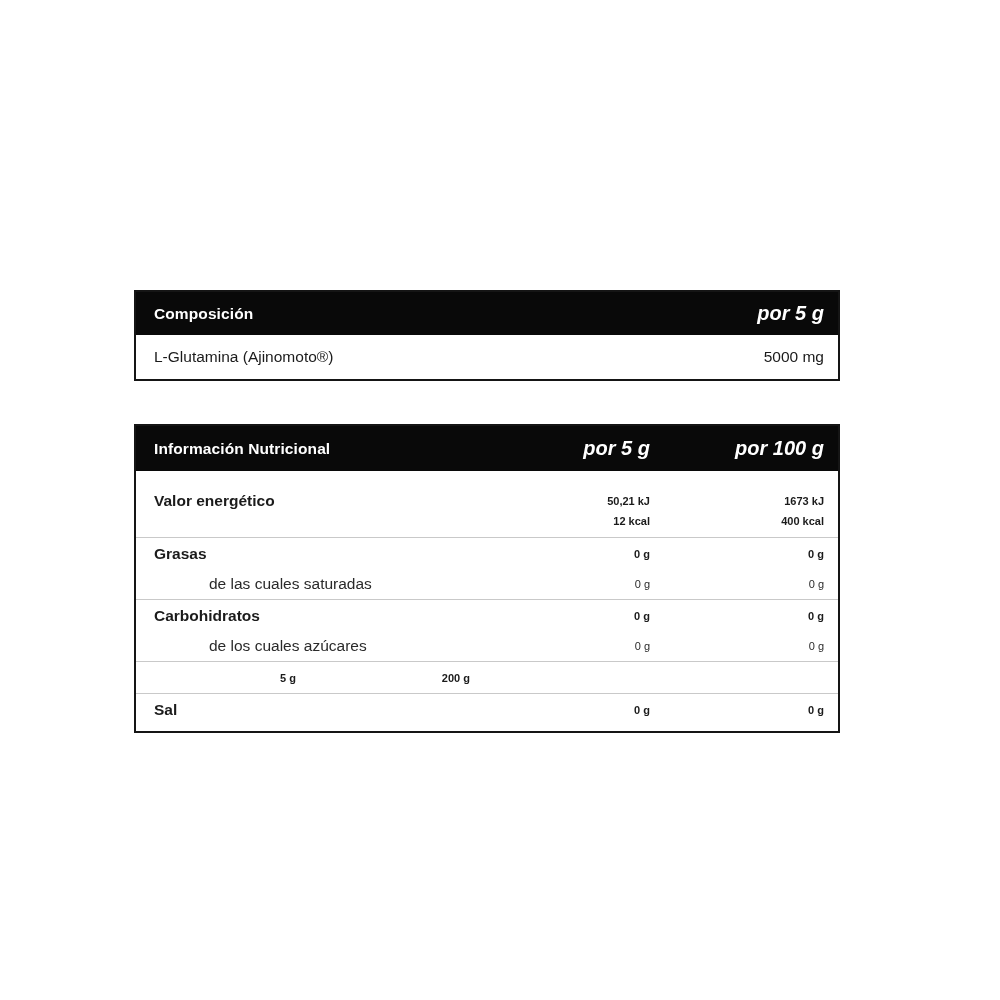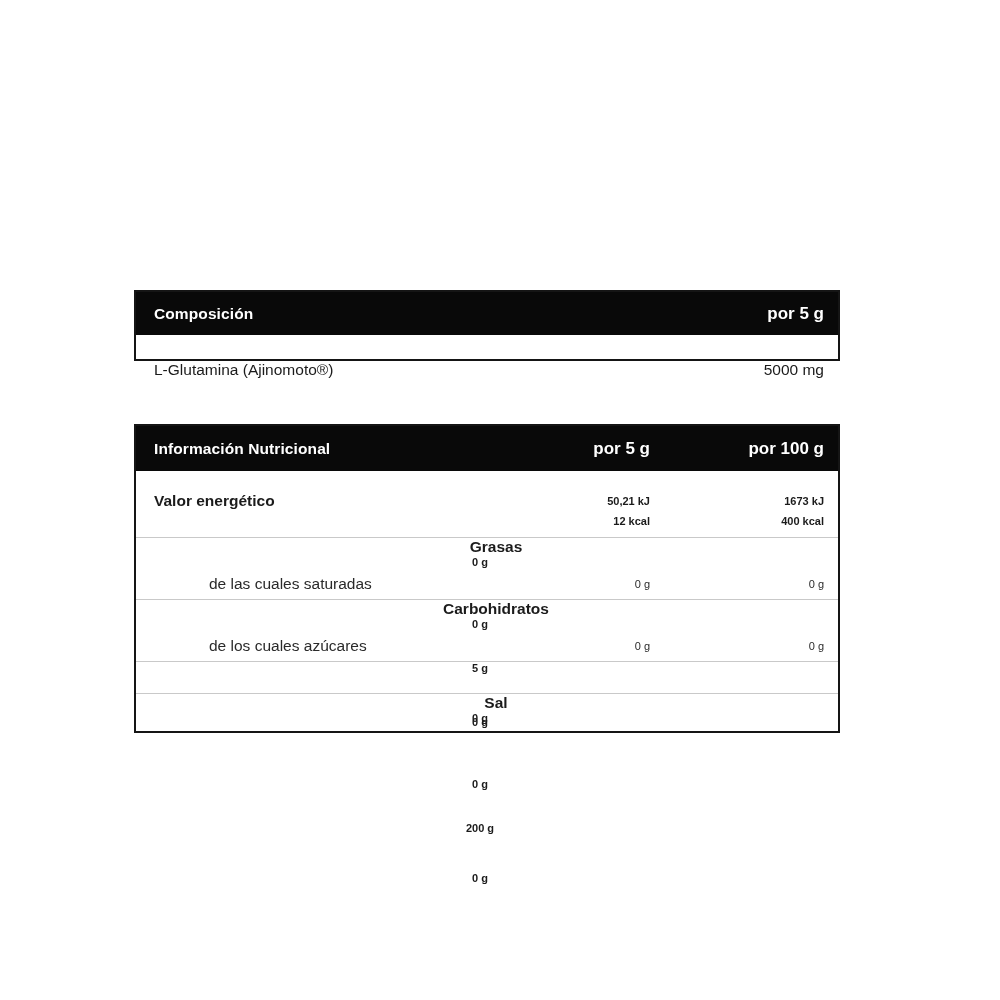--- a/index.html
+++ b/index.html
@@ -26,21 +26,21 @@
     position: absolute;
     box-sizing: border-box;
     border: 2px solid #151515;
     background: #ffffff;
   }
 
   #composition-table {
     left: 134px;
     top: 290px;
     width: 706px;
-    height: 71px;
+    height: 91px;
   }
 
   #nutrition-table {
     left: 134px;
     top: 424px;
     width: 706px;
     height: 309px;
   }
 
   .thead {
@@ -90,37 +90,36 @@
 
   .thead .c-label,
   .thead .n-label {
     font-weight: bold;
     font-size: 15.5px;
     letter-spacing: 0.1px;
   }
   .thead .c-val,
   .thead .n-col {
     font-weight: bold;
-    font-size: 17px;
+    font-size: 20px;
+    font-style: italic;
   }
 
   
   #composition-table .body-row {
     height: 44px;
-    align-items: flex-end;
   }
 
   .row-energy-1 { height: 34px; padding-top: 26px; }
   .row-energy-2 { height: 32px; margin-left: 47px; }
 
   .row-main {
     height: 32px;
     border-top: 1px solid #c9c9c9;
     font-weight: bold;
-    flex-direction: column;
   }
   .row-main .n-col { font-weight: bold; }
 
   .row-sub {
     height: 30px;
     padding-left: 45px;
   }
   .row-sub .n-label {
     padding-left: 28px;
     font-weight: normal;

